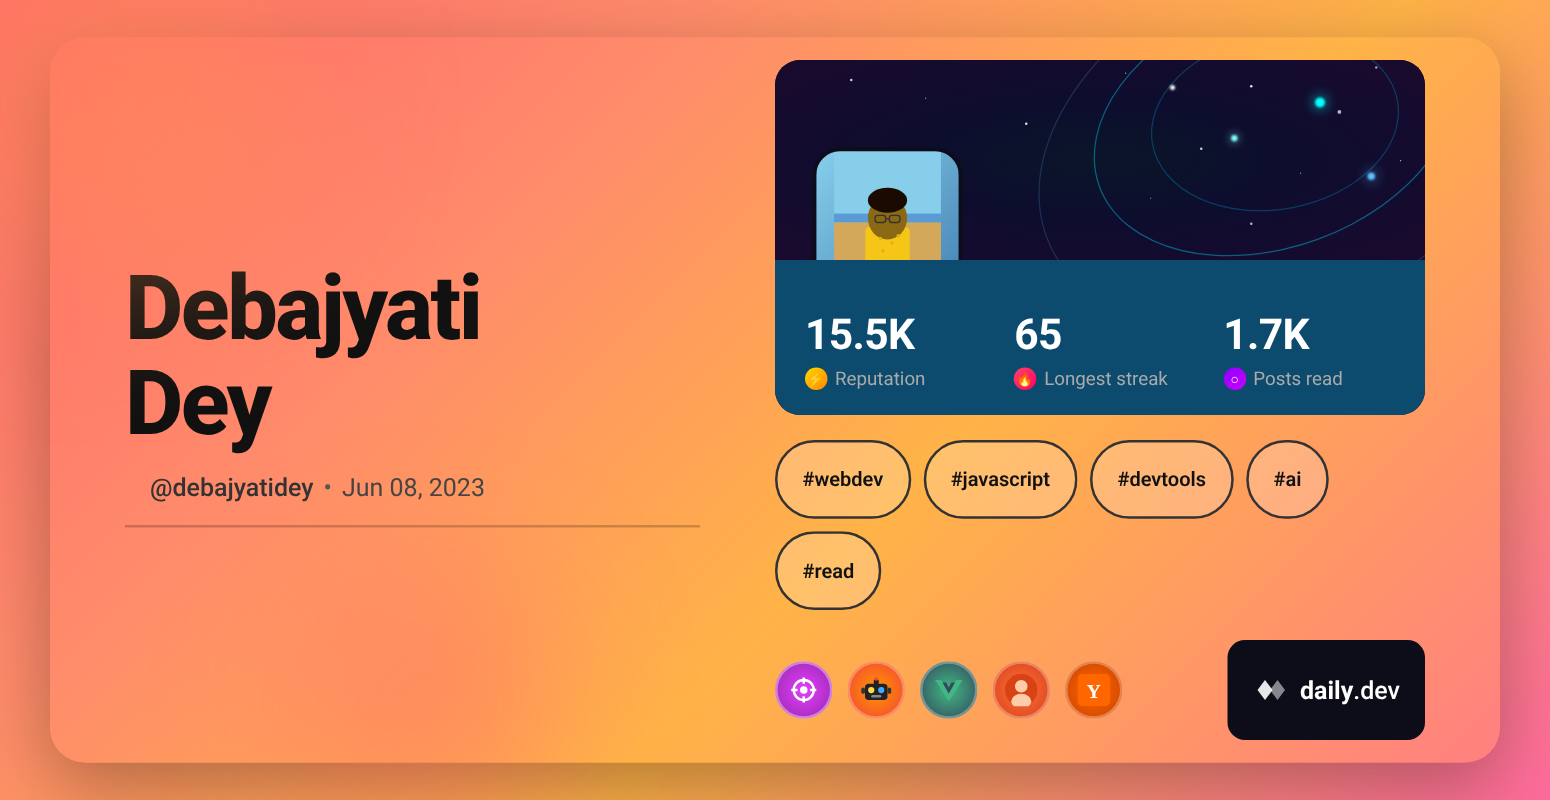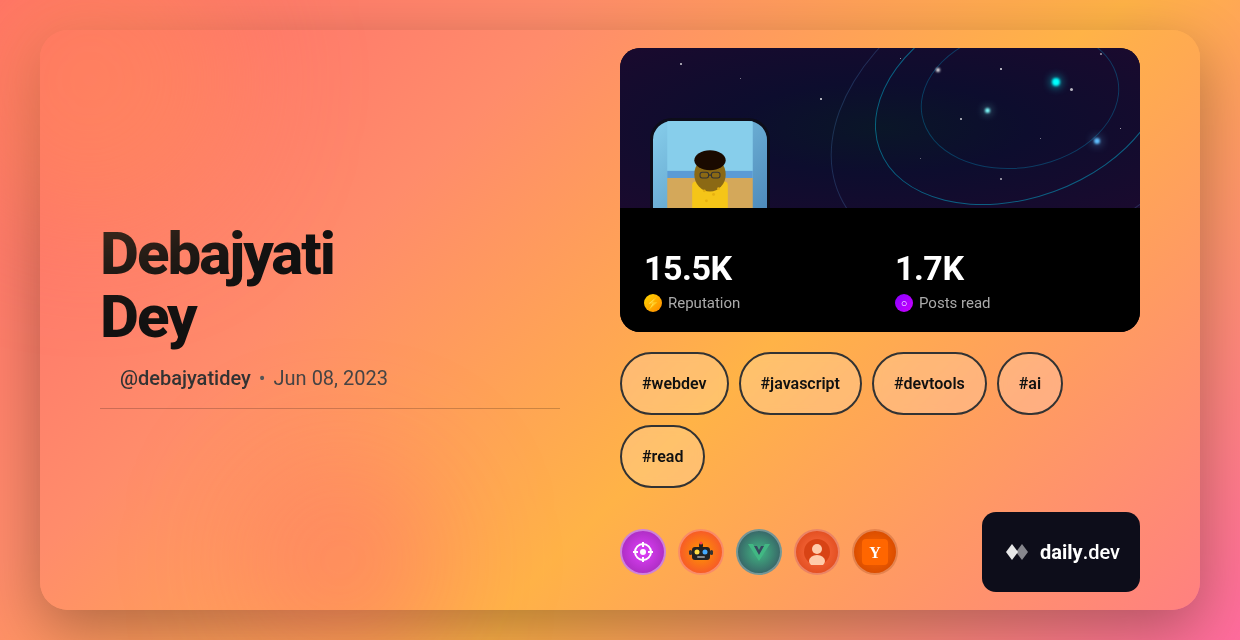--- a/index.html
+++ b/index.html
@@ -30,21 +30,21 @@
 
     
     .left-section {
       flex: 1;
       display: flex;
       flex-direction: column;
       gap: 0;
     }
 
     .user-name {
-      font-size: 60px;
+      font-size: 72px;
       font-weight: 800;
       color: #111;
       line-height: 1.05;
       letter-spacing: -2px;
       margin-bottom: 18px;
       margin-top: 13px;
     }
 
     .user-meta {
       display: flex;
@@ -200,21 +200,21 @@
     }
 
     
     .avatar-img {
       width: 100%;
       height: 100%;
       object-fit: cover;
     }
 
     .profile-stats {
-      background: #000000;
+      background: #0c4a6e;
       padding: 40px 24px 20px 24px;
       display: flex;
       justify-content: space-between;
       align-items: flex-start;
       gap: 30px;
     }
 
     .stat-item {
       display: flex;
       flex-direction: column;
@@ -459,20 +459,27 @@
 
       <div class="profile-stats">
         <div class="stat-item">
           <span class="stat-value">15.5K</span>
           <div class="stat-label">
             <div class="stat-icon icon-reputation">⚡</div>
             <span>Reputation</span>
           </div>
         </div>
 
+        <div class="stat-item">
+          <span class="stat-value">65</span>
+          <div class="stat-label">
+            <div class="stat-icon icon-streak">🔥</div>
+            <span>Longest streak</span>
+          </div>
+        </div>
 
         <div class="stat-item">
           <span class="stat-value">1.7K</span>
           <div class="stat-label">
             <div class="stat-icon icon-posts">○</div>
             <span>Posts read</span>
           </div>
         </div>
       </div>
     </div>

